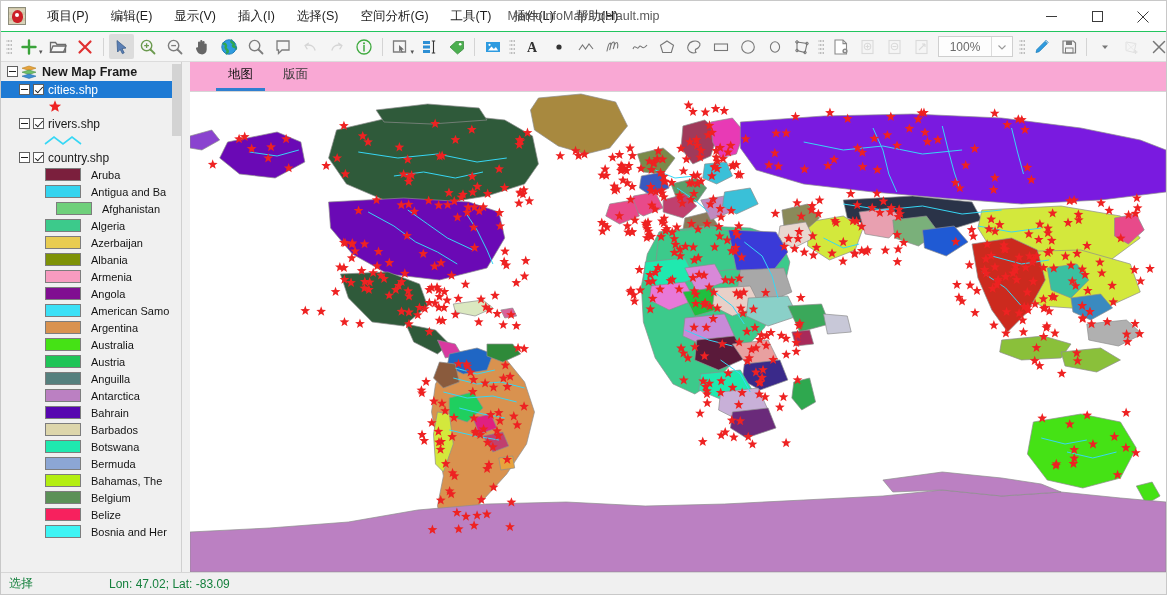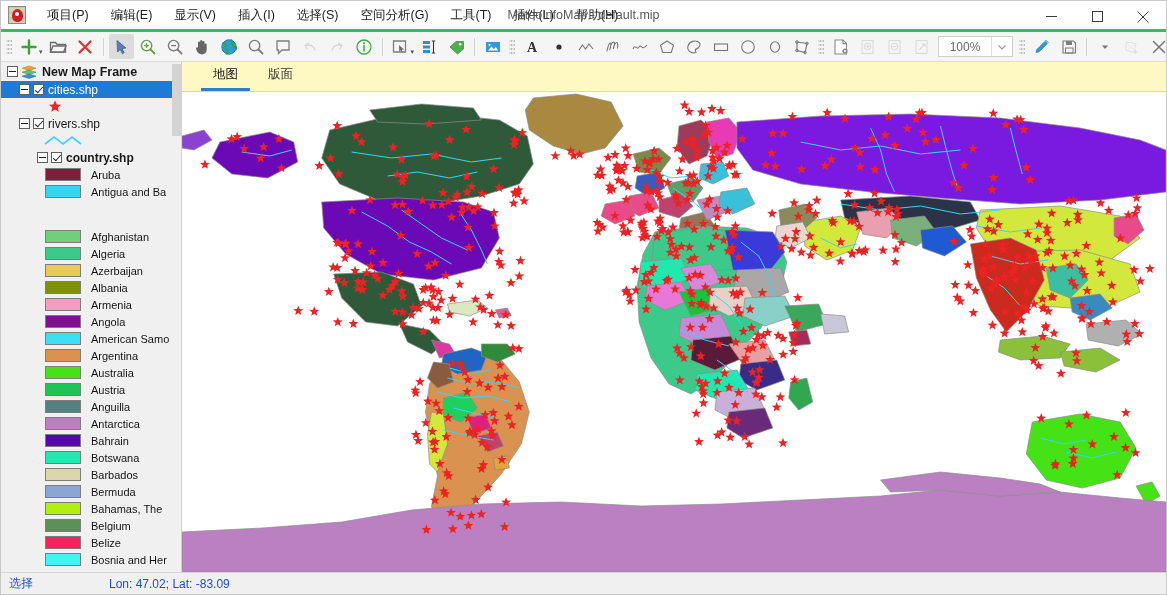--- a/index.html
+++ b/index.html
@@ -17,21 +17,21 @@
     border: 1px solid #c8c8c8;
     background: #f0f0f0;
   }
 
   
   .titlebar {
     height: 31px; min-height: 31px;
     background: #ffffff;
     display: flex; align-items: center;
     position: relative;
-    border-bottom: 3px solid #22c55e;
+    border-bottom: 1px solid #22c55e;
   }
   .app-icon {
     width: 18px; height: 18px;
     margin-left: 7px; margin-right: 10px;
     position: relative;
     background:
       repeating-linear-gradient(0deg, #d9d2b8 0 3px, #cfc7a8 3px 6px),
       #d9d2b8;
     border: 1px solid #8c8c7a;
     overflow: hidden;
@@ -133,21 +133,21 @@
     display: flex; align-items: center; justify-content: center;
     font-size: 12px; color: #6b6b6b;
   }
   .zoombox .drop {
     width: 21px;
     border-left: 1px solid #dcdcdc;
     display: flex; align-items: center; justify-content: center;
   }
 
   
-  .body { flex: 1; display: flex; min-height: 0; }
+  .body { flex: 1; display: flex; min-height: 0; gap: 8px; }
 
   
   .sidebar {
     width: 181px; min-width: 181px;
     background: #f0f0f0;
     border-right: 1px solid #d0d0d0;
     position: relative;
     overflow: hidden;
   }
   .tree { padding: 0; }
@@ -220,24 +220,24 @@
     position: absolute;
     top: 2px; left: 0;
     width: 9px; height: 72px;
     background: #d3d3d3;
   }
 
   
   .main { flex: 1; display: flex; flex-direction: column; min-width: 0; background: #ffffff; }
   .tabbar {
     height: 30px; min-height: 30px;
-    background: #fef9c3;
+    background: #f9a8d4;
     display: flex; align-items: center;
     border-bottom: 1px solid #d6d6d6;
-    padding-left: 19px;
+    padding-left: 26px;
   }
   .tab {
     padding: 4px 12px 5px;
     font-size: 12.5px;
     color: #3a3a3a;
     cursor: default;
     border-bottom: 3px solid transparent;
     margin-right: 6px;
   }
   .tab.active { color: #111; border-bottom-color: #2f7fd0; }
@@ -249,21 +249,21 @@
     overflow: hidden;
   }
   .map-svg { display: block; width: 100%; height: 100%; }
 
   
   .statusbar {
     height: 22px; min-height: 22px;
     background: #f0f0f0;
     border-top: 1px solid #d6d6d6;
     display: flex; align-items: center;
-    font-size: 12px; color: #1d4ed8;
+    font-size: 12px; color: #15803d;
   }
   .status-mode { width: 108px; padding-left: 8px; }
   .status-coord { }
 </style>
 </head>
 <body>
 
 <div id="app">
 
   <div class="titlebar">
@@ -591,36 +591,36 @@
           <div class="exp"></div>
           <div class="chk"></div>
           <span>rivers.shp</span>
         </div>
         <div class="symbol-row" style="padding-left:42px;">
           <svg width="40" height="15" viewBox="0 0 40 15">
             <path d="M2 11l9-7 9 7 9-7 9 7" fill="none" stroke="#36d7f5" stroke-width="1.6"></path>
           </svg>
         </div>
 
-        <div class="row" style="padding-left:36px;font-weight:bold;">
+        <div class="row" style="padding-left:18px;">
           <div class="exp"></div>
           <div class="chk"></div>
           <span>country.shp</span>
         </div>
 
         <div id="legend-list">
             <div class="row" style="padding-left: 44px;">
               <div class="swatch" style="background: rgb(123, 31, 61);"></div>
               <span class="legend-label">Aruba</span>
             </div>
             <div class="row" style="padding-left: 44px;">
               <div class="swatch" style="background: rgb(53, 212, 239);"></div>
               <span class="legend-label">Antigua and Ba</span>
             </div>
-            <div class="row" style="padding-left: 44px; margin-top: 28px;">
+            <div class="row" style="padding-left: 55px;">
               <div class="swatch" style="background: rgb(111, 208, 123);"></div>
               <span class="legend-label">Afghanistan</span>
             </div>
             <div class="row" style="padding-left: 44px;">
               <div class="swatch" style="background: rgb(60, 202, 139);"></div>
               <span class="legend-label">Algeria</span>
             </div>
             <div class="row" style="padding-left: 44px;">
               <div class="swatch" style="background: rgb(232, 204, 81);"></div>
               <span class="legend-label">Azerbaijan</span>
@@ -659,26 +659,26 @@
             </div>
             <div class="row" style="padding-left: 44px;">
               <div class="swatch" style="background: rgb(187, 128, 194);"></div>
               <span class="legend-label">Antarctica</span>
             </div>
             <div class="row" style="padding-left: 44px;">
               <div class="swatch" style="background: rgb(87, 6, 176);"></div>
               <span class="legend-label">Bahrain</span>
             </div>
             <div class="row" style="padding-left: 44px;">
+              <div class="swatch" style="background: rgb(221, 214, 171);"></div>
+              <span class="legend-label">Barbados</span>
+            </div>
+            <div class="row" style="padding-left: 44px;">
               <div class="swatch" style="background: rgb(31, 233, 175);"></div>
               <span class="legend-label">Botswana</span>
-            </div>
-            <div class="row" style="padding-left: 44px;">
-              <div class="swatch" style="background: rgb(221, 214, 171);"></div>
-              <span class="legend-label">Barbados</span>
             </div>
             <div class="row" style="padding-left: 44px;">
               <div class="swatch" style="background: rgb(140, 166, 212);"></div>
               <span class="legend-label">Bermuda</span>
             </div>
             <div class="row" style="padding-left: 44px;">
               <div class="swatch" style="background: rgb(179, 238, 17);"></div>
               <span class="legend-label">Bahamas, The</span>
             </div>
             <div class="row" style="padding-left: 44px;">

